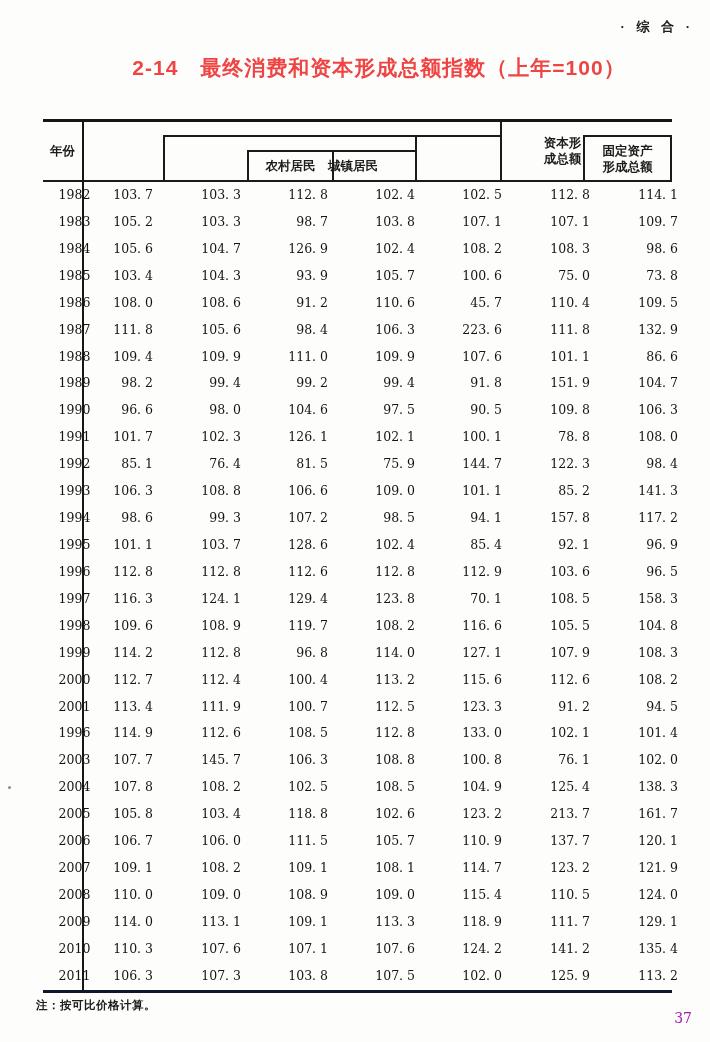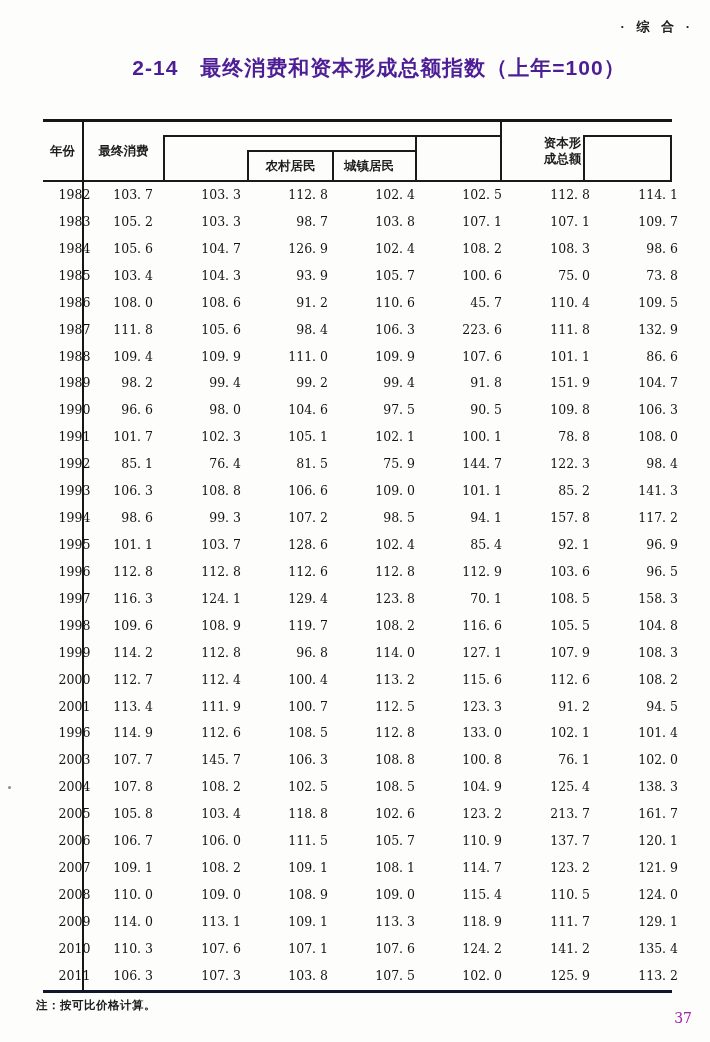--- a/index.html
+++ b/index.html
@@ -13,21 +13,21 @@
   }
   .corner-label{
     position:absolute;top:18px;right:16px;
     font-size:13px;font-weight:bold;letter-spacing:4px;
     color:#1c1c1c;
   }
   .page-title{
     position:absolute;top:54px;left:0;right:0;
     text-align:center;
     font-size:21px;font-weight:bold;letter-spacing:1px;
-    color:#4c1d95;
+    color:#ef4444;
     margin-left:48px;
   }
   .table-wrap{
     position:absolute;left:43px;top:119px;
     width:629px;height:874px;
     box-sizing:border-box;
     border-top:3px solid #161616;
     border-bottom:3px solid #0f172a;
   }
   .thead{
@@ -98,27 +98,32 @@
       <div class="vline" style="left:372px;top:13px;width:2px;height:45px;"></div>
       <div class="vline" style="left:457px;top:0;width:2px;height:58px;"></div>
       <div class="hline" style="left:204px;top:28px;width:170px;height:2px;"></div>
       <div class="vline" style="left:204px;top:28px;width:2px;height:30px;"></div>
       <div class="vline" style="left:289px;top:28px;width:2px;height:30px;"></div>
       <div class="hline" style="left:540px;top:13px;width:89px;height:2px;"></div>
       <div class="vline" style="left:540px;top:13px;width:2px;height:45px;"></div>
       <div class="vline" style="left:627px;top:13px;width:2px;height:45px;"></div>
 
       <div class="hcell" style="left:0;width:39px;top:0;height:58px;">年份</div>
-      <div class="hcell" style="left:41px;width:79px;top:0;height:58px;">最终消费</div>
       <div class="hcell" style="left:206px;width:83px;top:30px;height:28px;">农村居民</div>
-      <div class="hcell" style="left:291px;width:70px;top:30px;height:28px;text-align:right;">城镇居民</div>
+      <div class="hcell" style="left:275px;width:70px;top:30px;height:28px;text-align:right;">城镇居民</div>
       <div class="hcell two-line" style="left:479px;width:81px;top:0;height:58px;">
         <div>
           <span>资本形</span>
           <span>成总额</span>
+        </div>
+      </div>
+      <div class="hcell two-line" style="left:542px;width:85px;top:15px;height:43px;">
+        <div>
+          <span>固定资产</span>
+          <span>形成总额</span>
         </div>
       </div>
     </div>
 
     <div class="tbody">
         <div class="trow">
           <span class="tcell c0">1982</span>
           <span class="tcell c1">103. 7</span>
           <span class="tcell c2">103. 3</span>
           <span class="tcell c3">112. 8</span>
@@ -204,21 +209,21 @@
           <span class="tcell c3">104. 6</span>
           <span class="tcell c4">97. 5</span>
           <span class="tcell c5">90. 5</span>
           <span class="tcell c6">109. 8</span>
           <span class="tcell c7">106. 3</span>
         </div>
         <div class="trow">
           <span class="tcell c0">1991</span>
           <span class="tcell c1">101. 7</span>
           <span class="tcell c2">102. 3</span>
-          <span class="tcell c3">105. 1</span>
+          <span class="tcell c3">126. 1</span>
           <span class="tcell c4">102. 1</span>
           <span class="tcell c5">100. 1</span>
           <span class="tcell c6">78. 8</span>
           <span class="tcell c7">108. 0</span>
         </div>
         <div class="trow">
           <span class="tcell c0">1992</span>
           <span class="tcell c1">85. 1</span>
           <span class="tcell c2">76. 4</span>
           <span class="tcell c3">81. 5</span>

